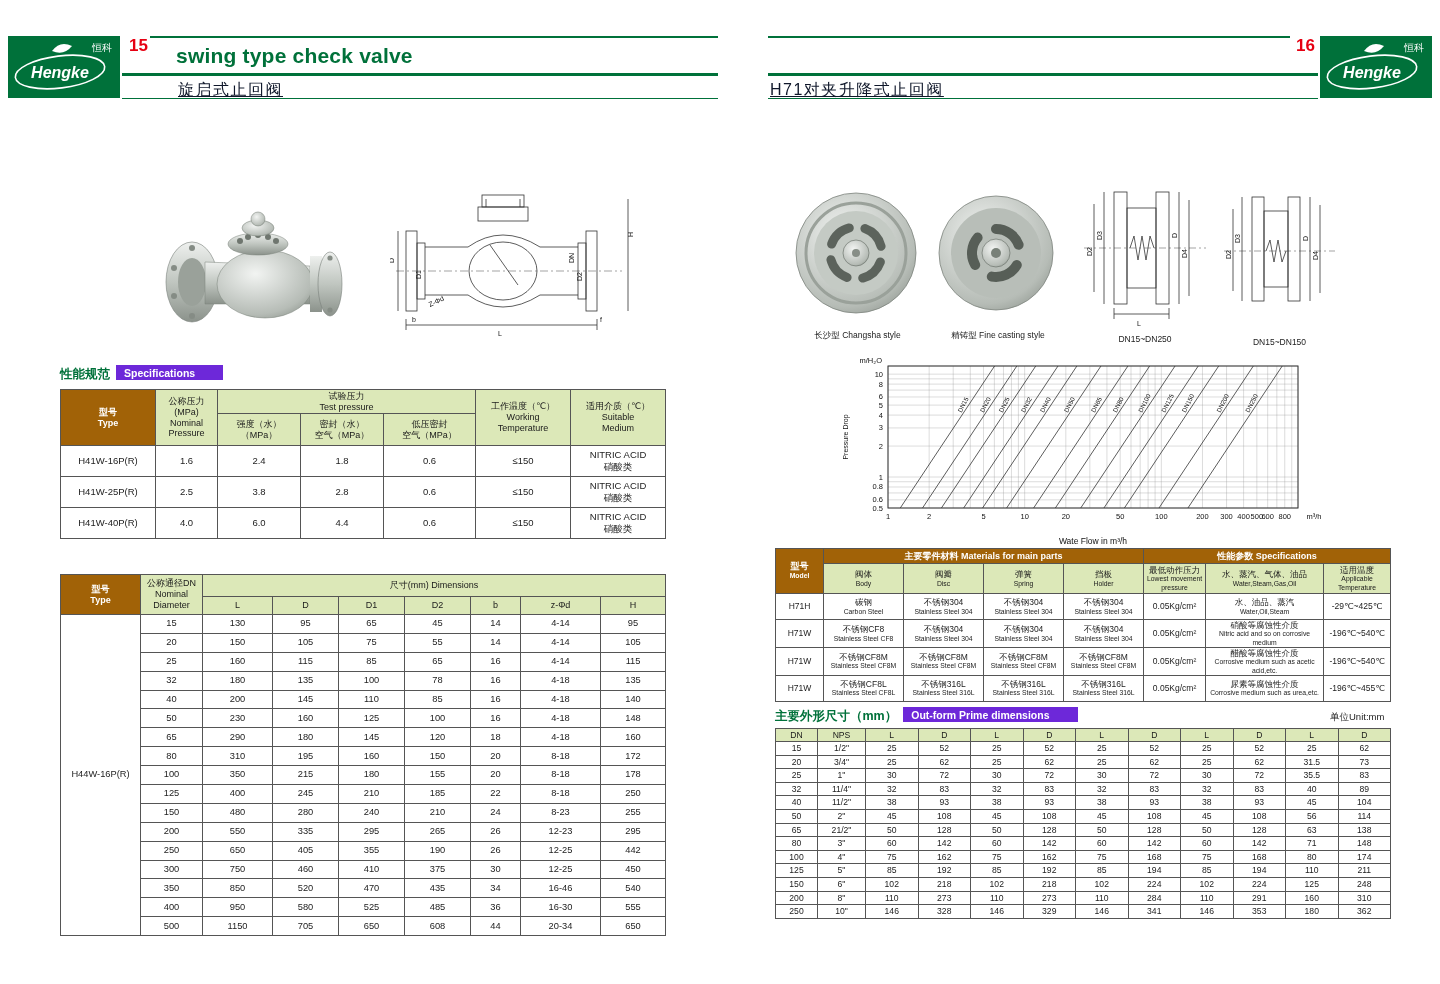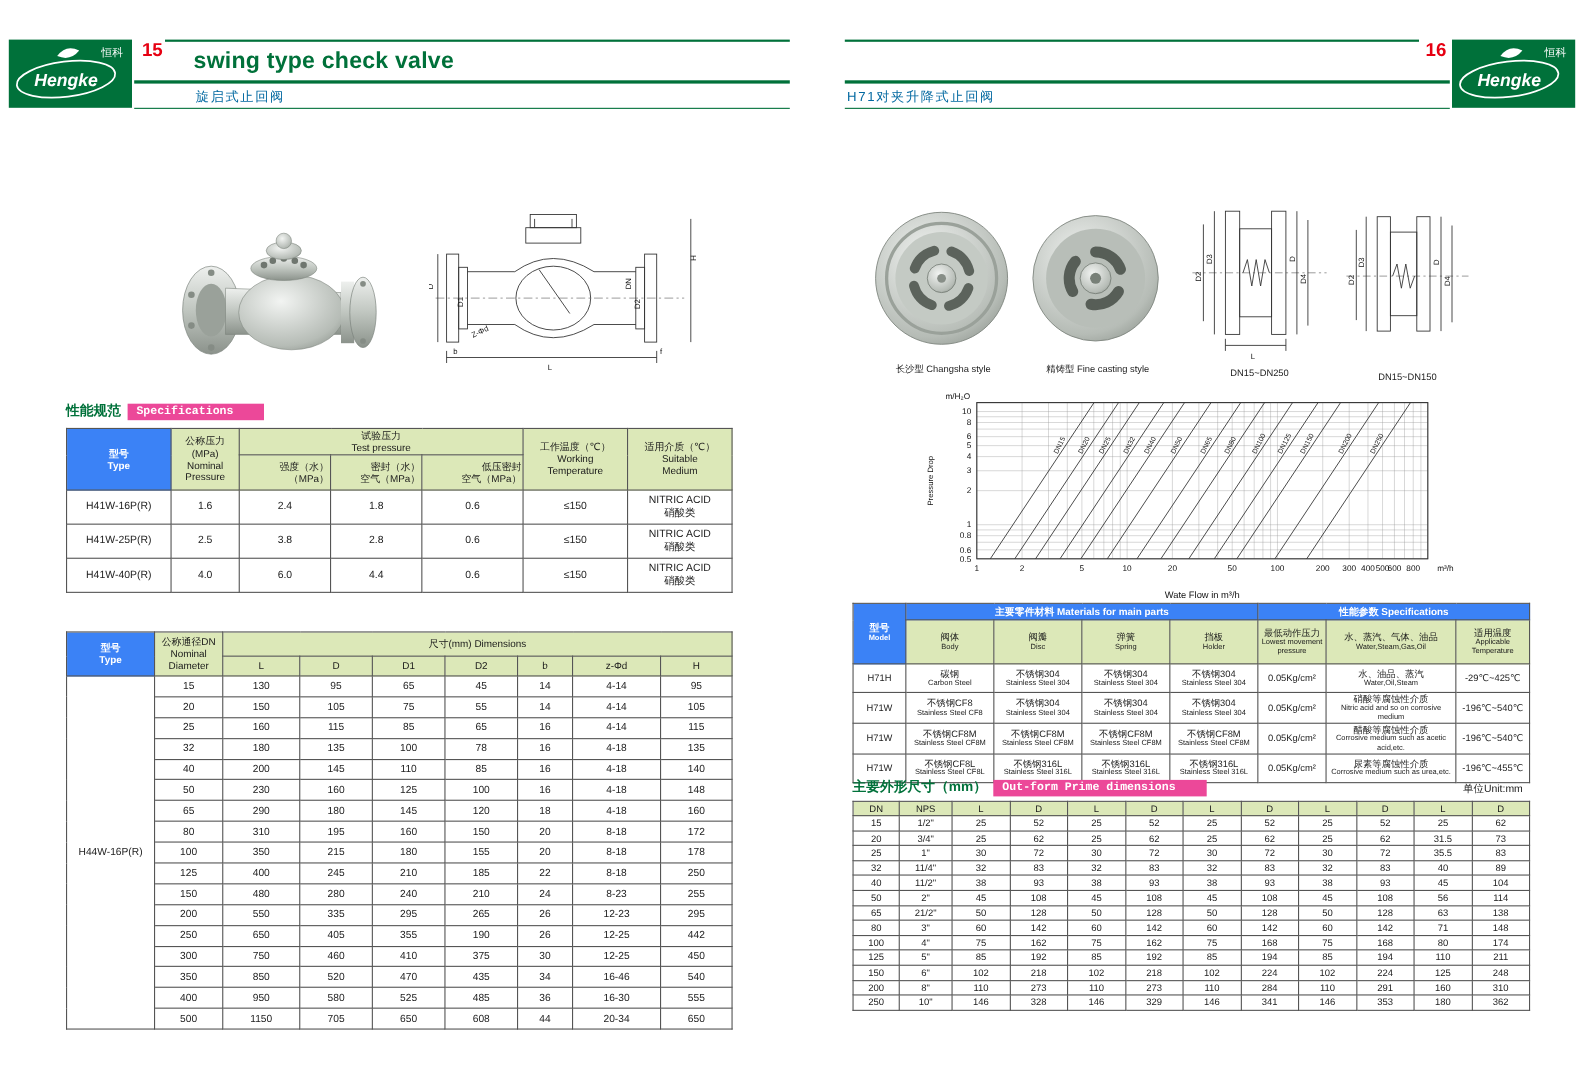--- a/index.html
+++ b/index.html
@@ -4,41 +4,41 @@
 <style>
   * { margin:0; padding:0; box-sizing:border-box; }
   html,body { background:#ffffff; }
   body { width:1440px; height:984px; font-family:"Liberation Sans","DejaVu Sans",sans-serif; color:#222; }
   #page { position:relative; width:1440px; height:984px; background:#fff; overflow:hidden; }
   .abs { position:absolute; }
   .gline { position:absolute; background:#00713a; }
   .logo-box { position:absolute; background:#00713a; }
   .pagenum { position:absolute; color:#e60012; font-weight:bold; font-size:17px; }
   .title-en { position:absolute; color:#00713a; font-weight:bold; font-size:21px; letter-spacing:0.2px; }
-  .title-cn { position:absolute; color:#0369a1; font-size:12px; letter-spacing:1.5px; }
+  .title-cn { position:absolute; color:#0f172a; font-size:16px; letter-spacing:1.5px;text-decoration:underline; }
   .sec { position:absolute; font-size:12.5px; font-weight:bold; color:#00713a; white-space:nowrap; }
-  .sec .pill { display:inline-block; background:#ec4899; color:#fff; font-size:10.5px; font-weight:bold; padding:1.5px 28px 1.5px 8px; margin-left:6px; vertical-align:1px;font-family:Liberation Mono, monospace; }
+  .sec .pill { display:inline-block; background:#6d28d9; color:#fff; font-size:10.5px; font-weight:bold; padding:1.5px 28px 1.5px 8px; margin-left:6px; vertical-align:1px; }
   .unit-label { position:absolute; font-size:9.5px; color:#222; }
   .cap { position:absolute; font-size:8.5px; color:#222; text-align:center; }
   table { position:absolute; border-collapse:collapse; table-layout:fixed; background:#fff; }
   th,td { border:1px solid #555; text-align:center; vertical-align:middle; padding:0 1px; line-height:1.2; }
   th { background:#dce8b8; color:#1a1a1a; font-weight:normal; }
-  .dg { background:#3b82f6; color:#ffffff; font-weight:bold; }
+  .dg { background:#a16207; color:#ffffff; font-weight:bold; }
   .ln { display:block; line-height:1.22; }
   .t-spec { left:60px; top:389px; width:605px; font-size:9px; }
   .t-spec thead tr:nth-child(1) th { height:24px; }
-  .t-spec thead tr:nth-child(2) th { height:32px;text-align:right; }
+  .t-spec thead tr:nth-child(2) th { height:32px; }
   .t-spec tbody td { height:31px; font-size:9.5px; }
   .t-dim { left:60px; top:574px; width:605px; font-size:9px; }
   .t-dim thead tr:nth-child(1) th { height:22px; }
   .t-dim thead tr:nth-child(2) th { height:18px; }
   .t-dim tbody td { height:18.9px; font-size:9.3px; }
   .t-mat { left:775px; top:548px; width:615px; font-size:8.5px; }
   .t-mat thead tr:nth-child(1) th { height:15px; font-size:9px; }
-  .t-mat thead tr:nth-child(2) th { height:40px; }
+  .t-mat thead tr:nth-child(2) th { height:30px; }
   .t-mat tbody td { height:26px; }
   .t-mat .ln1, .t-mat .ln2 { font-size:6.8px; }
   .t-out { left:775px; top:728px; width:615px; font-size:8.6px; }
   .t-out thead th { height:13px; line-height:1; }
   .t-out tbody td { height:13.6px; line-height:1; }
   .chart-wrap { position:absolute; left:828px; top:354px; width:500px; height:196px; }
 </style>
 </head>
 <body>
 

